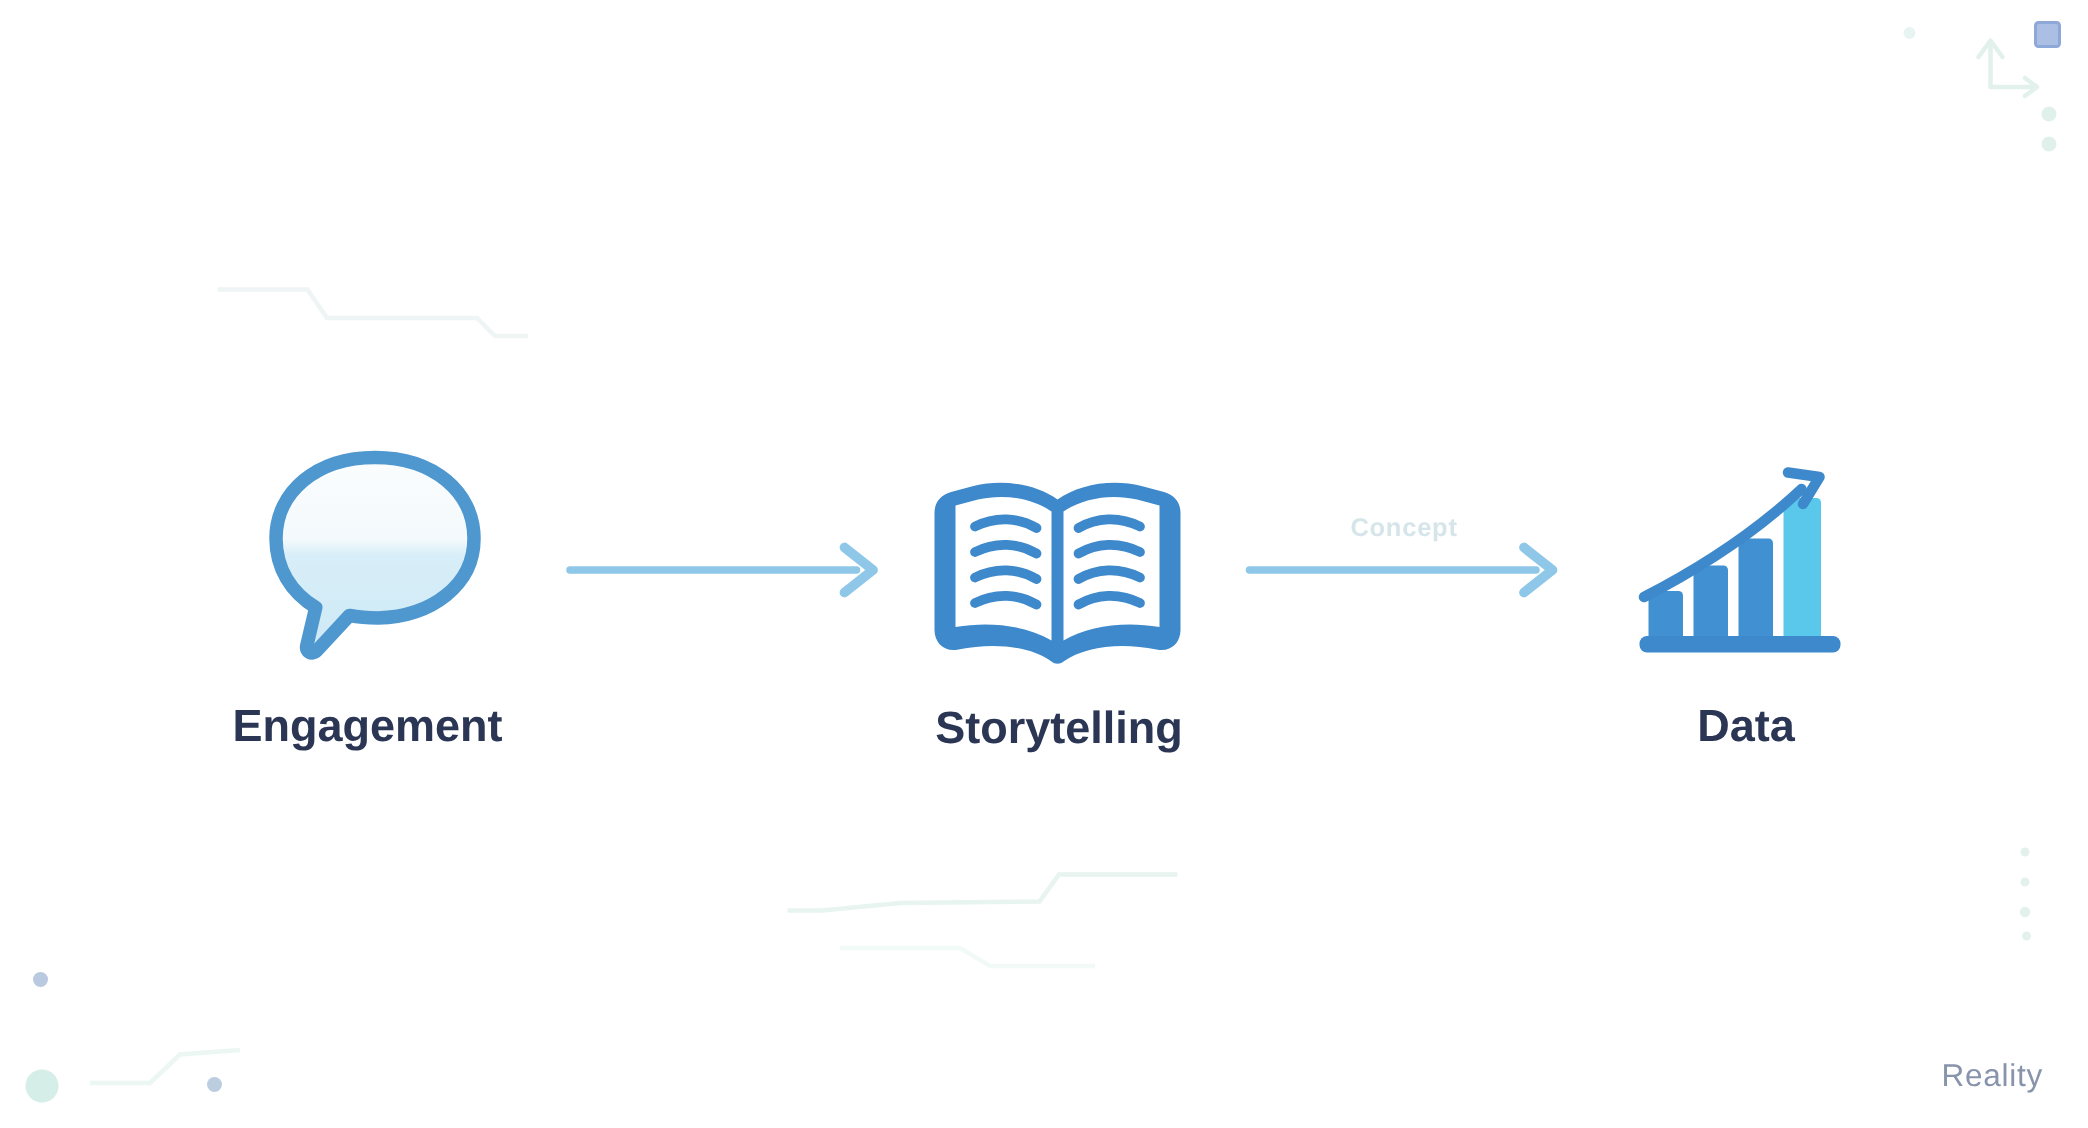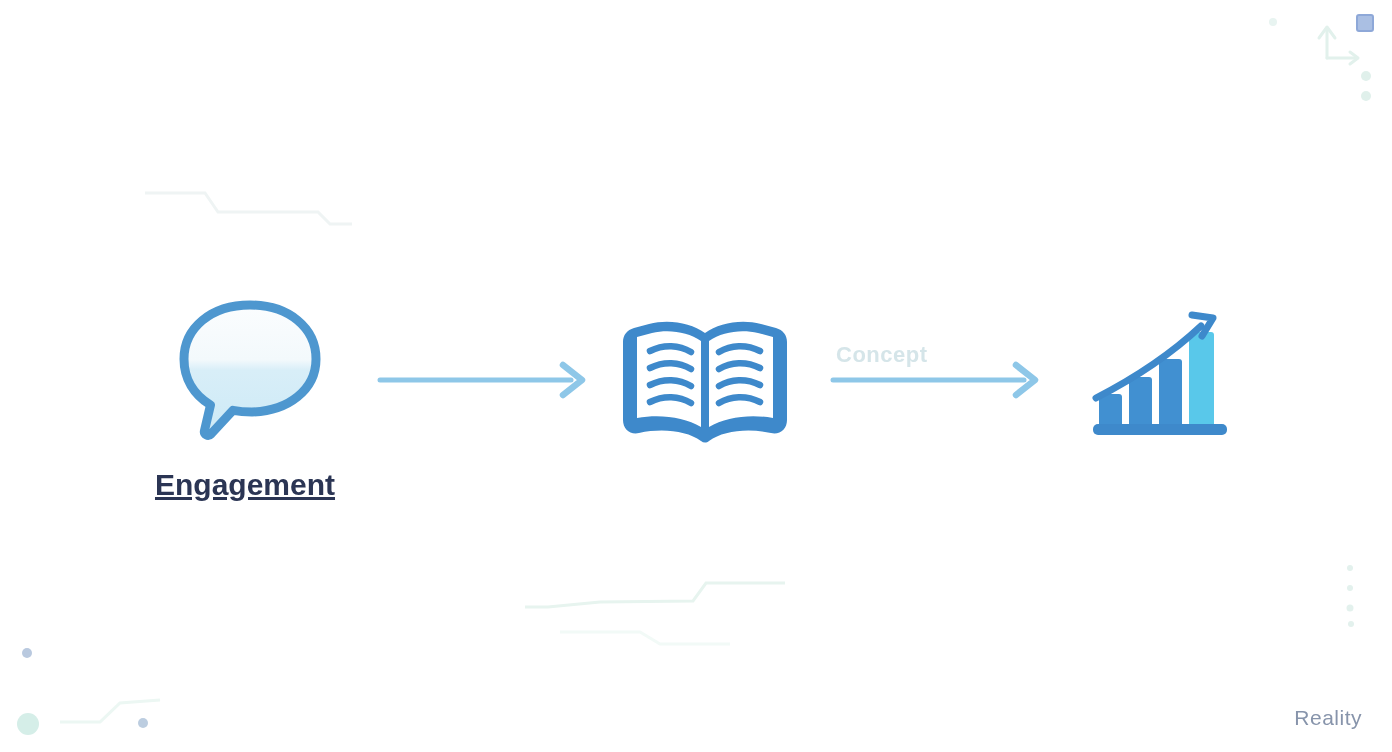--- a/index.html
+++ b/index.html
@@ -33,34 +33,34 @@
   .book-icon    { left: 621px;  top: 317px; width: 168px; height: 129px; }
   .chart-icon   { left: 1091px; top: 311px; width: 138px; height: 131px; }
   .step-label {
     position: absolute;
     width: 220px;
     text-align: center;
     font-size: 30px;
     font-weight: bold;
     color: #2b3554;
     letter-spacing: 0px;
-    text-decoration: underline;
   }
   .label-1 { left: 135px;  top: 468px; }
   .label-2 { left: 596px;  top: 469px; }
   .label-3 { left: 1054px; top: 468px; }
   .connector { position: absolute; width: 218px; height: 40px; }
   .connector-1 { left: 377px; top: 360px; }
   .connector-2 { left: 830px; top: 360px; }
   .connector-label {
     position: absolute;
     left: 836px;
     top: 342px;
     width: 200px;
-    font-size: 22px;
+    text-align: center;
+    font-size: 17px;
     font-weight: 600;
     color: #d5e5e9;
     letter-spacing: 0.5px;
   }
   .watermark {
     position: absolute;
     right: 30px;
     bottom: 22px;
     font-size: 21px;
     color: #8794ab;
@@ -175,16 +175,18 @@
       <rect x="38" y="66" width="23" height="51" rx="3" fill="#4190d1"></rect>
       <rect x="68" y="48" width="23" height="69" rx="3" fill="#4190d1"></rect>
       <rect x="98" y="21" width="25" height="96" rx="3" fill="#59c8ea"></rect>
       <rect x="2" y="113" width="134" height="11" rx="5" fill="#3e89cb"></rect>
       <path d="M 5 87 C 42 68 78 45 110 15" fill="none" stroke="#3e89cb" stroke-width="7" stroke-linecap="round"></path>
       <polyline points="101,4 122,7 111,25" fill="none" stroke="#3e89cb" stroke-width="7" stroke-linecap="round" stroke-linejoin="round"></polyline>
     </svg>
   </div>
 
   <div class="step-label label-1">Engagement</div>
+  <div class="step-label label-2">Storytelling</div>
+  <div class="step-label label-3">Data</div>
 
   <div class="watermark">Reality</div>
 
 </div>
 
 </body></html>

